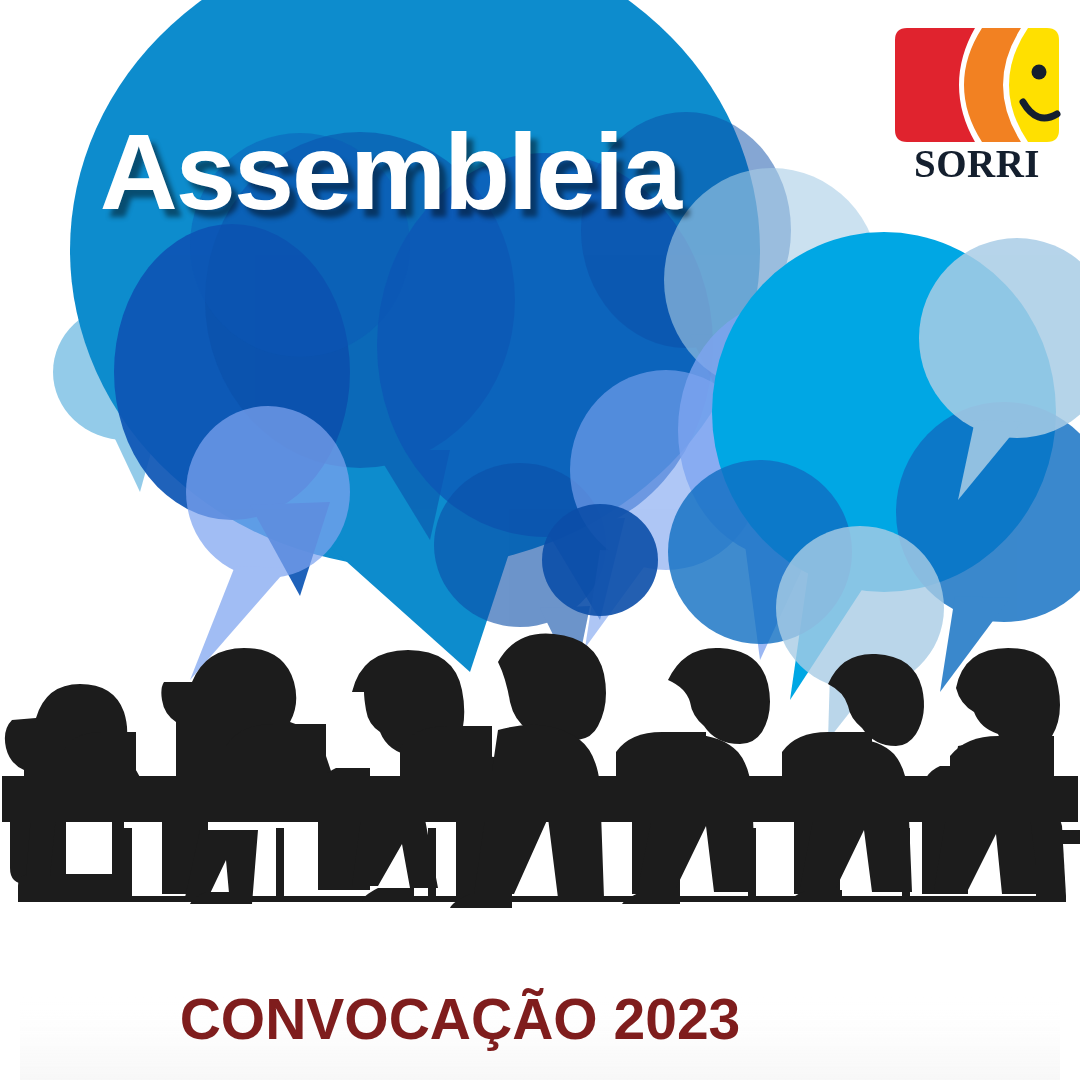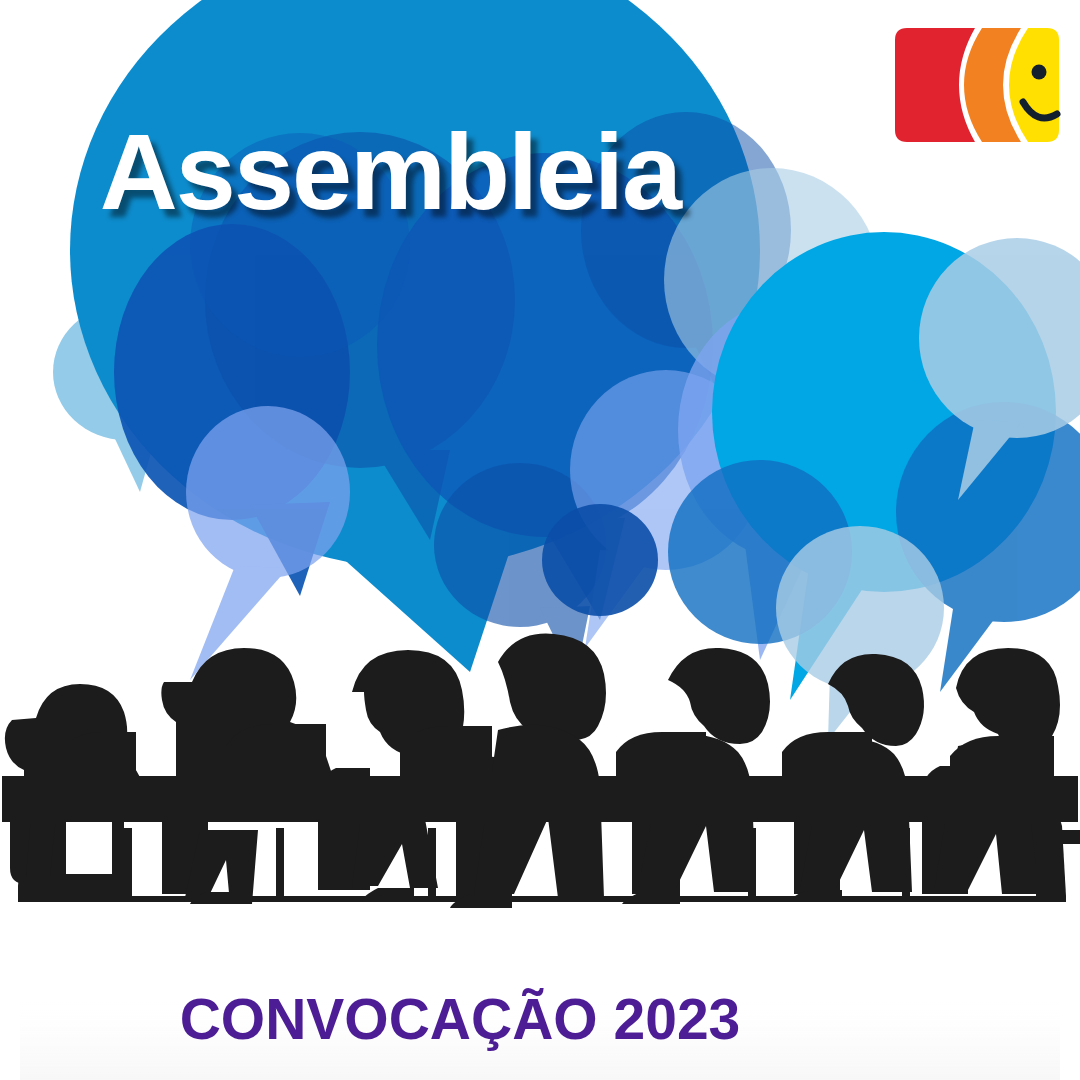--- a/index.html
+++ b/index.html
@@ -81,21 +81,21 @@
   }
 
   
   #footer-text {
     position: absolute;
     left: 0;
     bottom: 28px;
     width: 920px;
     text-align: center;
     z-index: 70;
-    color: #4c1d95;
+    color: #7f1d1d;
     font-family: "Liberation Sans", sans-serif;
     font-weight: bold;
     font-size: 57px;
     letter-spacing: 0px;
     white-space: nowrap;
   }
 </style>
 </head>
 <body>
 
@@ -210,20 +210,21 @@
 
       <path d="M95 2 L134 2 Q116 30 116 59 Q116 88 134 116 L95 116 Q77 88 77 59 Q77 30 95 2 Z" fill="#f28122"></path>
 
       <path d="M141 2 L160 2 Q172 2 172 14 L172 104 Q172 116 160 116 L141 116 Q122 88 122 59 Q122 30 141 2 Z" fill="#ffe000"></path>
 
       <circle cx="152" cy="46" r="7.5" fill="#141f2e"></circle>
 
       <path d="M136 76 Q150 100 170 88" stroke="#141f2e" stroke-width="7" fill="none" stroke-linecap="round"></path>
     </svg>
     <div id="logo-text">
+      <span class="ln">SORRI</span>
     </div>
   </div>
 
   <svg id="silhouette-layer" viewBox="0 0 1080 480" xmlns="http://www.w3.org/2000/svg">
     <defs>
       <linearGradient id="reflFade" x1="0" y1="0" x2="0" y2="1">
         <stop offset="0%" stop-color="#cfcfcf" stop-opacity="0.85"></stop>
         <stop offset="55%" stop-color="#e2e2e2" stop-opacity="0.45"></stop>
         <stop offset="100%" stop-color="#ffffff" stop-opacity="0"></stop>
       </linearGradient>

